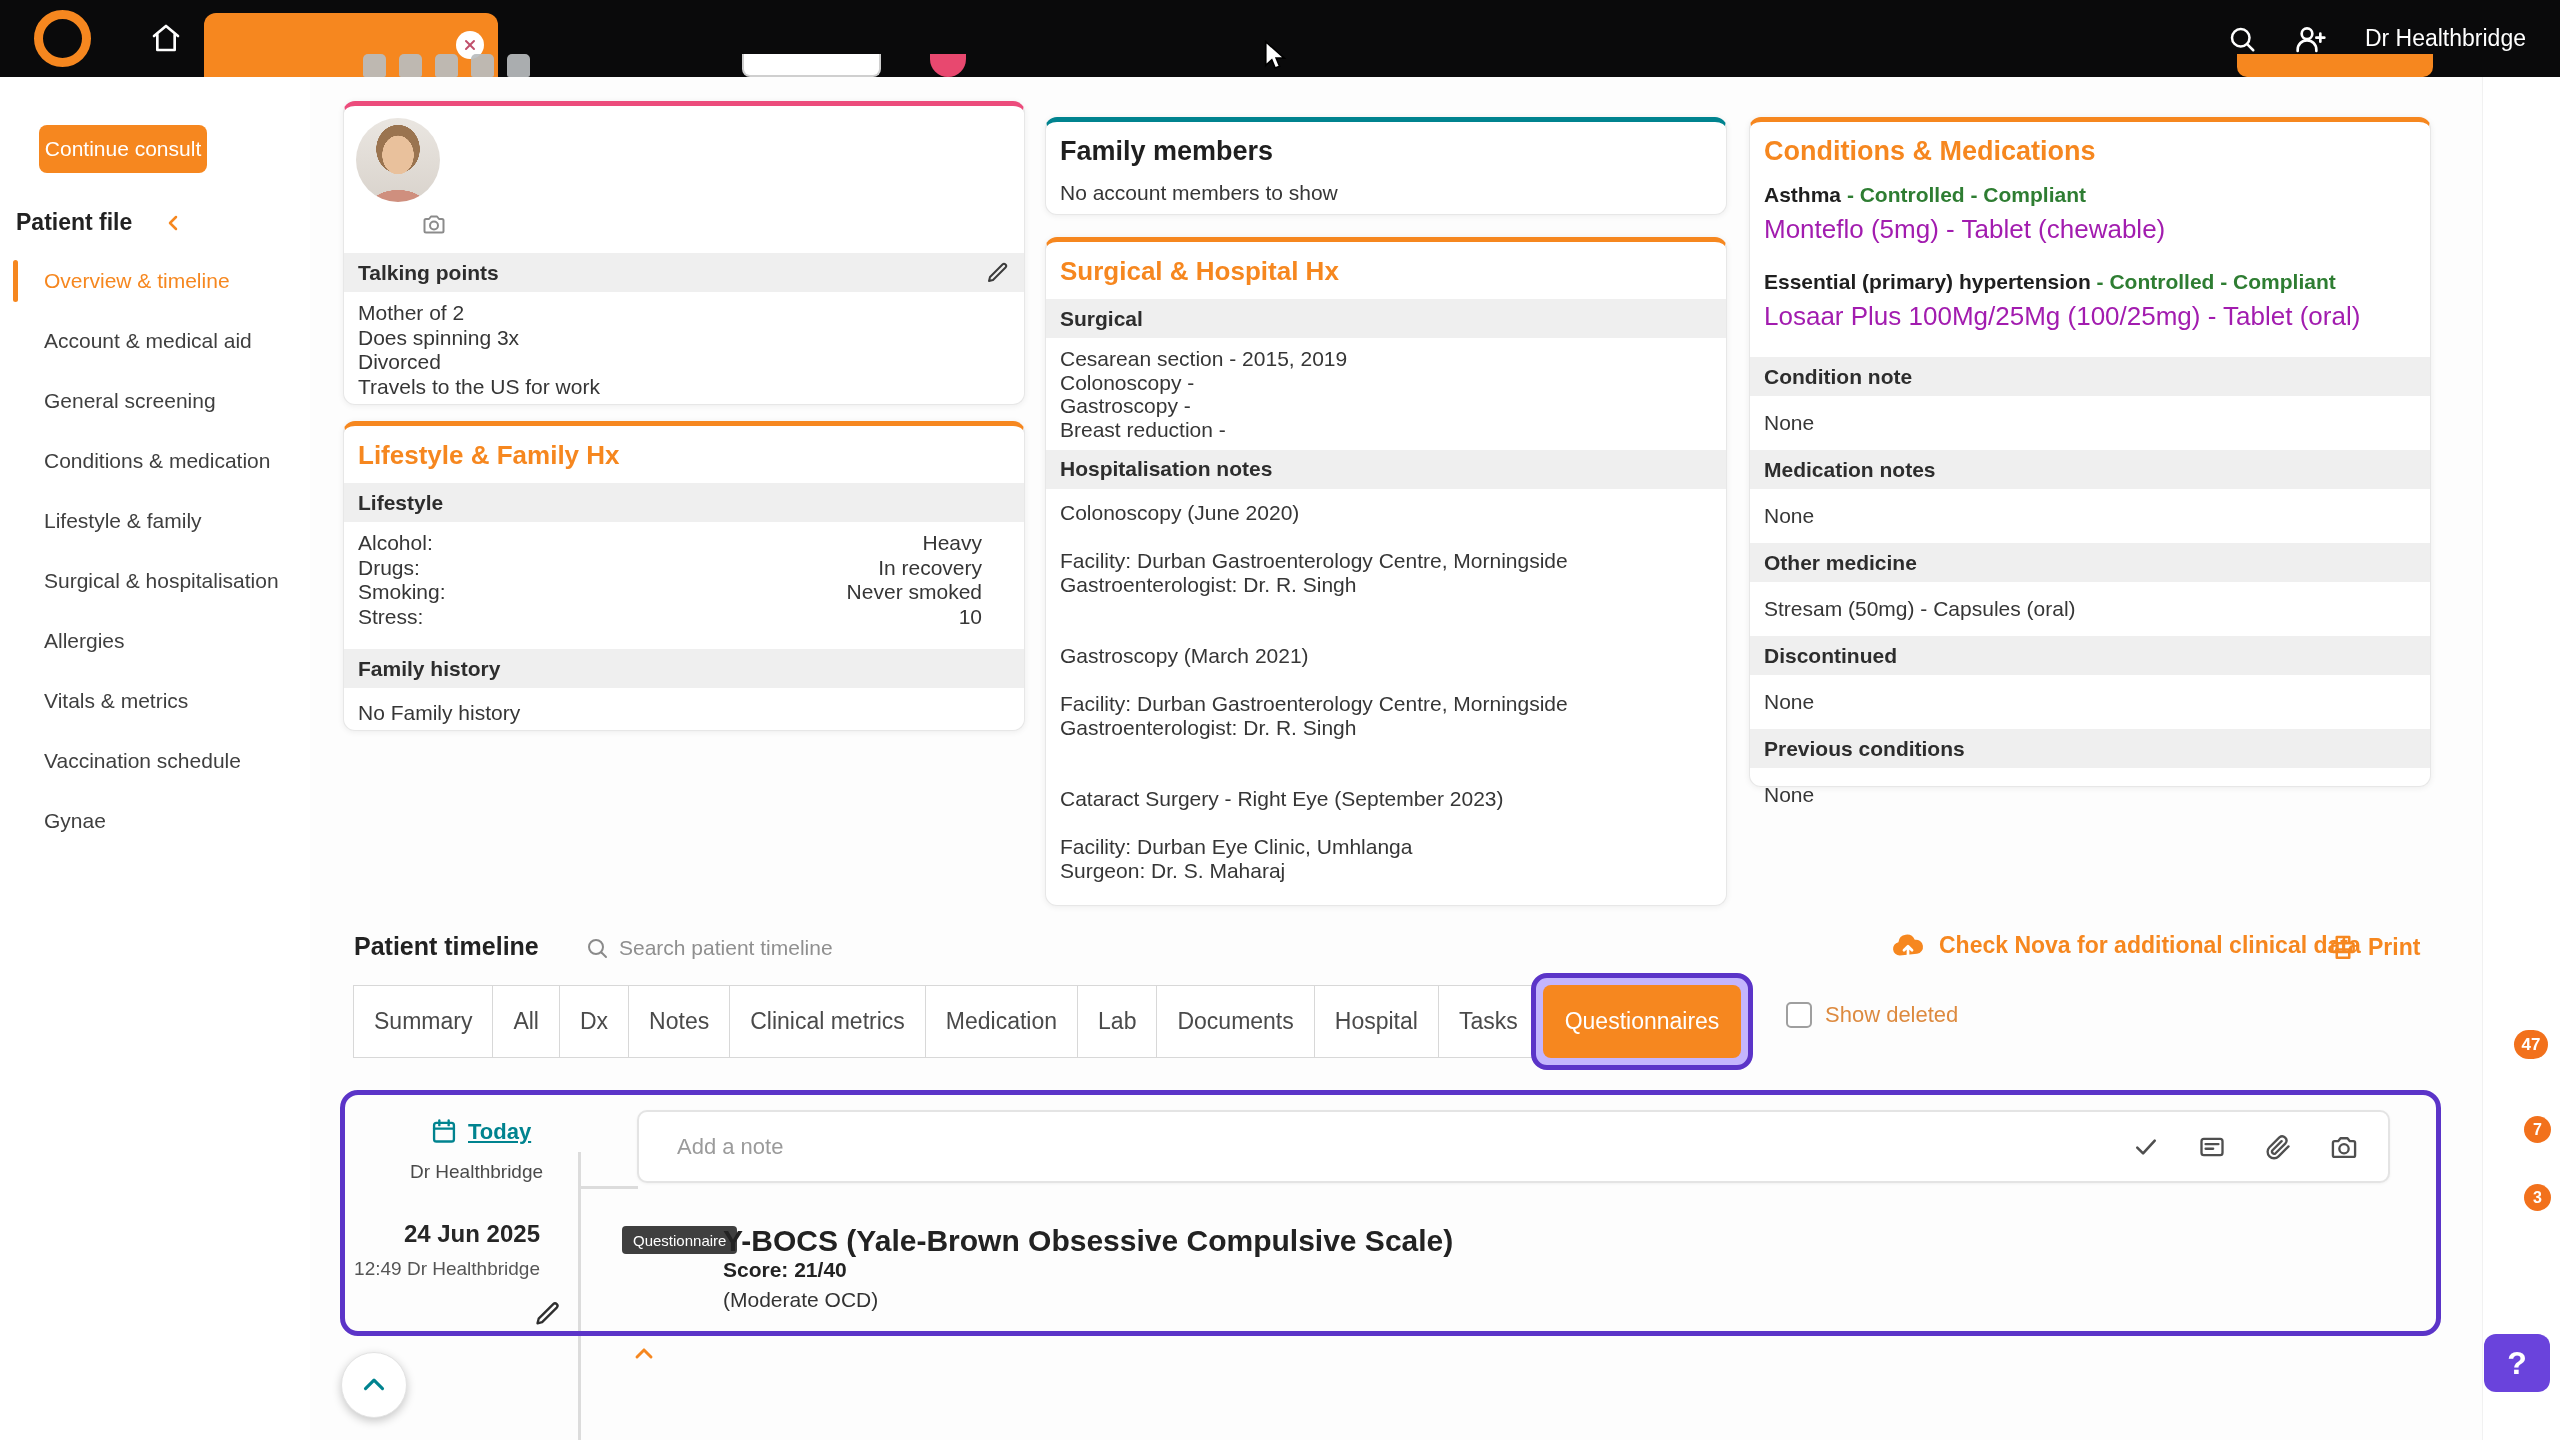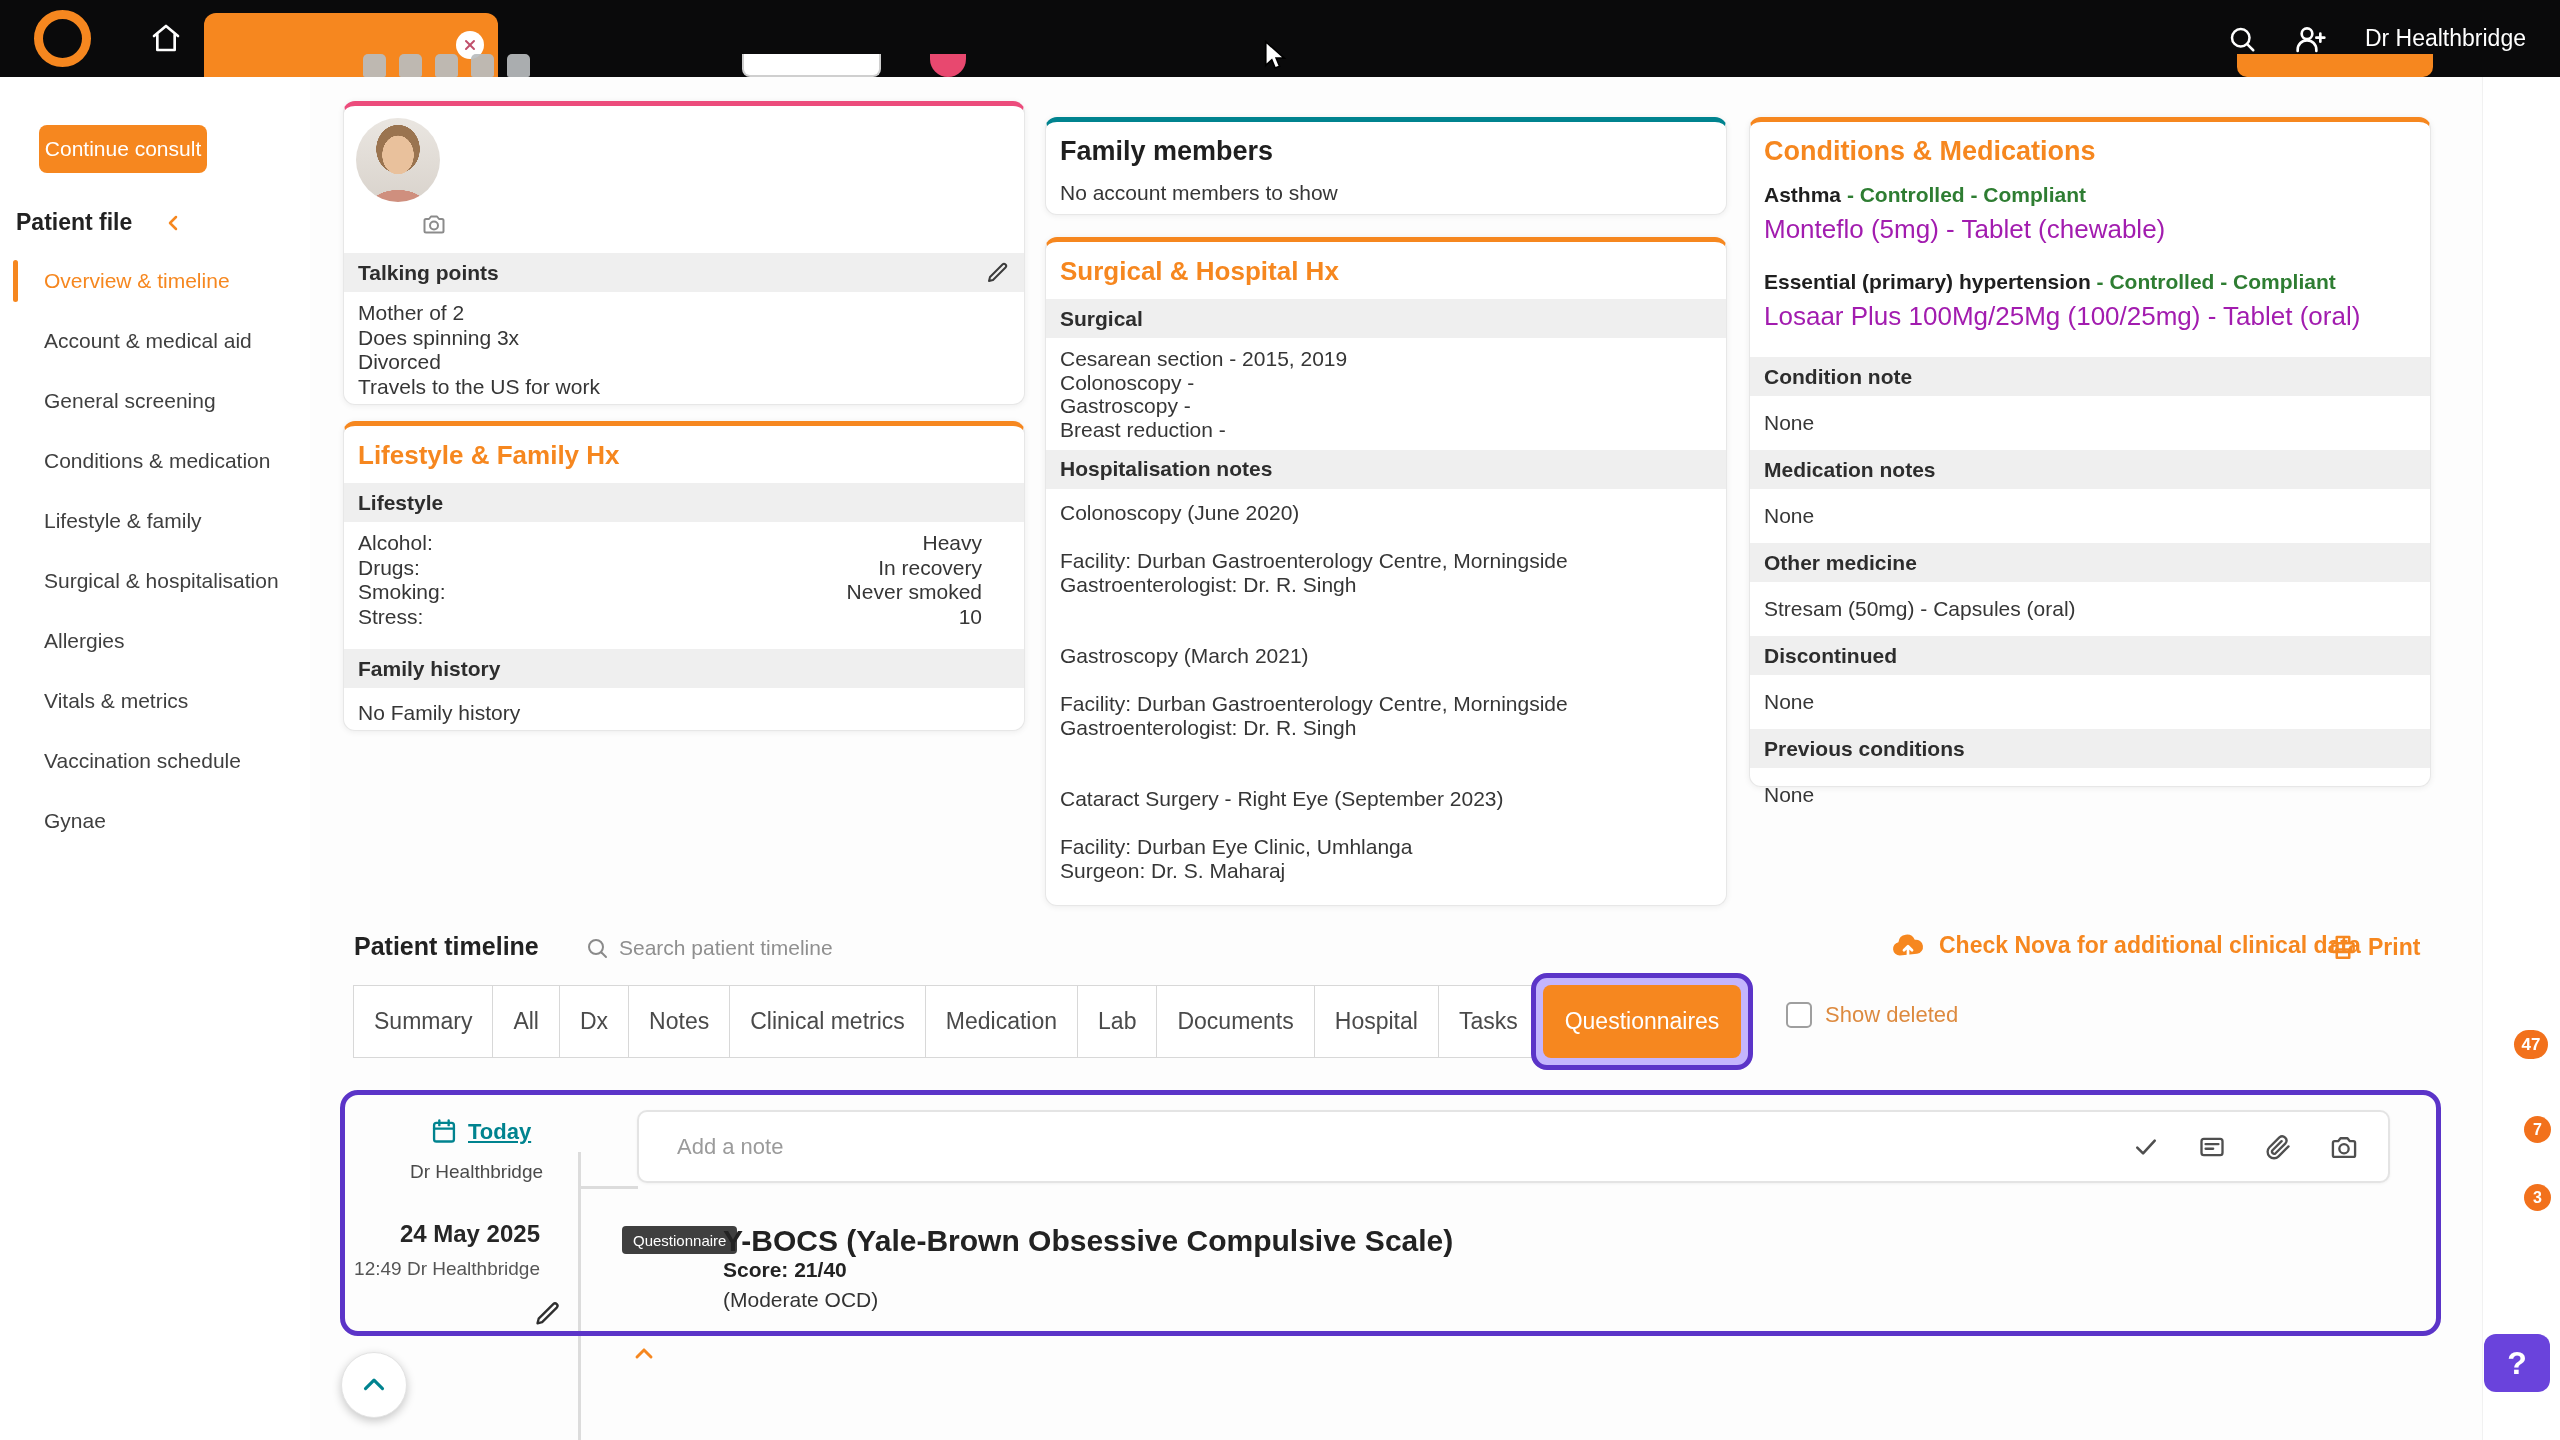--- a/index.html
+++ b/index.html
@@ -449,21 +449,21 @@
       <span class="icon-btn">
         <svg width="28" height="28" viewBox="0 0 24 24" fill="none" stroke="currentColor" stroke-width="2" stroke-linejoin="round">
             <path d="M4 7h3l2-2.5h6L17 7h3a1.5 1.5 0 0 1 1.5 1.5V19a1.5 1.5 0 0 1-1.5 1.5H4A1.5 1.5 0 0 1 2.5 19V8.5A1.5 1.5 0 0 1 4 7z"></path>
             <circle cx="12" cy="13.5" r="4"></circle>
           </svg>
       </span>
     </div>
   </div>
 
   <div class="entry-datetime">
-    <div class="entry-date">24 May 2025</div>
+    <div class="entry-date">24 Jun 2025</div>
     <div class="entry-time">12:49 Dr Healthbridge</div>
   </div>
   <span class="entry-badge">Questionnaire</span>
   <div class="entry-title">Y-BOCS (Yale-Brown Obsessive Compulsive Scale)</div>
   <div class="entry-score">Score: 21/40</div>
   <div class="entry-sev">(Moderate OCD)</div>
   <span class="entry-pencil">
     <svg width="28" height="28" viewBox="0 0 24 24" fill="none" stroke="currentColor" stroke-width="2" stroke-linejoin="round">
         <path d="M16.5 3.5a2.1 2.1 0 0 1 3 3L7 19l-4 1 1-4L16.5 3.5z"></path>
       </svg>

